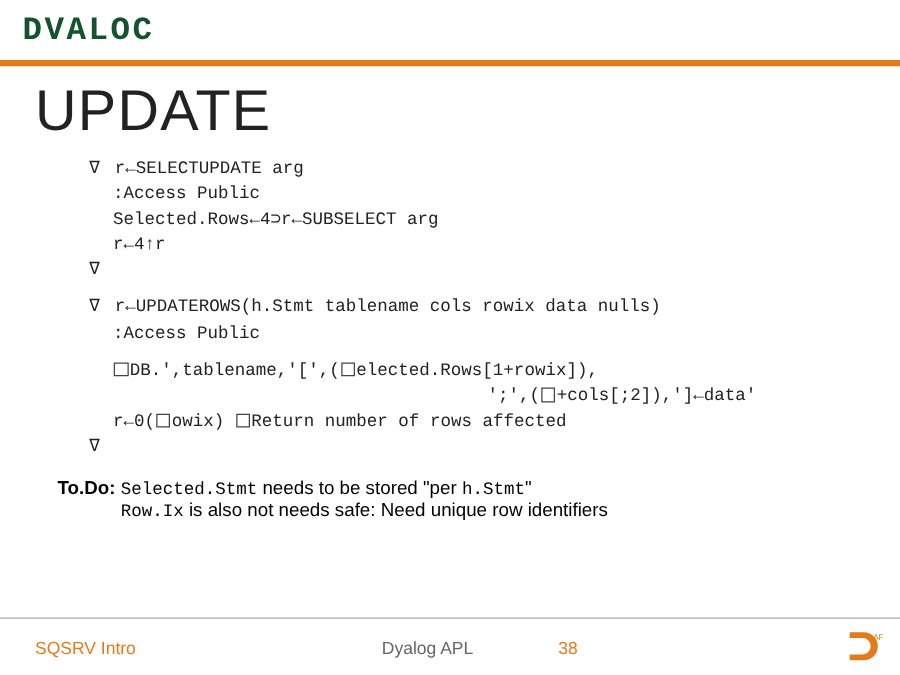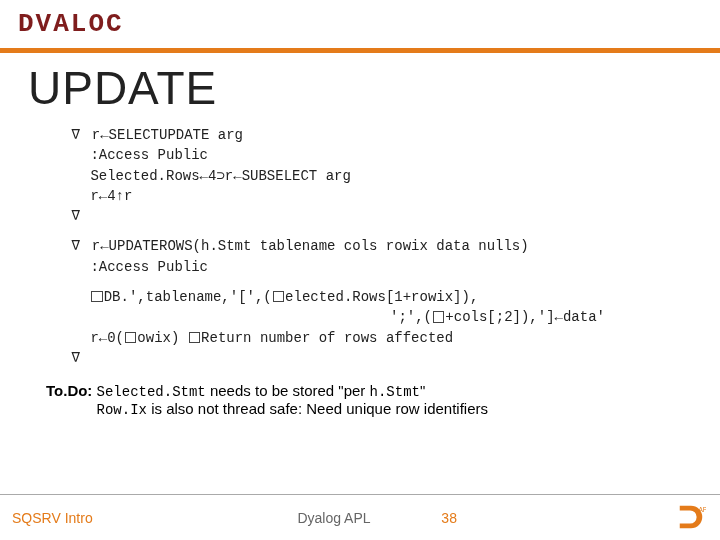--- a/index.html
+++ b/index.html
@@ -1,30 +1,30 @@
 <!DOCTYPE html>
 <html><head>
 <meta charset="utf-8">
 <style>
   * { margin: 0; padding: 0; box-sizing: border-box; }
   html, body { width: 720px; height: 540px; font-family: Arial, Helvetica, sans-serif; background: #fff; overflow: hidden; }
   .topbar { height: 48px; background: #fff; display: flex; align-items: center; padding-left: 18px; }
-  .brand { font-family: "Courier New", monospace; font-size: 26px; font-weight: 900; letter-spacing: 2px; color: #7f1d1d; }
+  .brand { font-family: "Courier New", monospace; font-size: 26px; font-weight: 900; letter-spacing: 2px; color: #14532d; }
   .rule { height: 5px; background: #e47b1a; }
   .slide { padding: 8px 28px 0 28px; }
   .title { font-size: 46px; font-weight: 400; color: #222; letter-spacing: 1px; margin-bottom: 8px; }
   .codeblock { font-family: "Courier New", monospace; font-size: 14px; line-height: 1.45; color: #222; margin: 10px 0 6px 40px; }
   .codeblock .del { display: inline-block; width: 1.1em; text-align: center; }
   .codeblock .ind { padding-left: 1.6em; display: block; }
   .codeblock .ind2 { padding-left: 23em; display: block; }
   .todo { margin: 14px 0 0 18px; font-size: 15px; }
   .todo-label { font-weight: 700; }
   .todo .mono { font-family: "Courier New", monospace; font-size: 14px; }
   .footer { position: absolute; left: 0; bottom: 0; width: 720px; height: 46px; border-top: 1px solid #aaa; display: flex; align-items: center; }
-  .foot-left { flex: 1; padding-left: 12px; font-size: 14px; color: #e47b1a; }
+  .foot-left { flex: 1; padding-left: 28px; font-size: 14px; color: #e47b1a; }
   .foot-center { flex: 1; text-align: center; font-size: 14px; color: #666; }
   .foot-right { flex: 1; padding-right: 64px; font-size: 14px; color: #e47b1a; }
   .logo { position: absolute; right: 14px; bottom: 8px; width: 30px; height: 30px; }
   .logo svg { width: 30px; height: 30px; }
   .ubox { display: inline-block; width: 0.9em; height: 0.9em; border: 1px solid #444; vertical-align: -0.1em; margin: 0 1px; font-size: 0.9em; }
 </style>
 </head>
 <body>
 
 <div class="topbar">
@@ -52,21 +52,21 @@
     <span class="ind"><span class="ubox"></span><span>DB.',tablename,'[',(</span><span class="ubox"></span><span>elected.Rows[1+rowix]),</span></span>
     <span class="ind2"><span>';',(</span><span class="ubox"></span><span>+cols[;2]),']←data'</span></span>
     <span class="ind"><span>r←0(</span><span class="ubox"></span><span>owix) </span><span class="ubox"></span><span>Return number of rows affected</span></span>
     <span class="del">∇</span>
   </div>
 
   <div class="todo">
     <span class="todo-label">To.Do:</span>
     <span class="mono">Selected.Stmt</span><span> needs to be stored "per </span><span class="mono">h.Stmt</span><span>"</span><br>
     <span style="visibility:hidden" class="todo-label">To.Do:</span>
-    <span class="mono">Row.Ix</span><span> is also not thread safe: Need unique row identifiers</span>
+    <span class="mono">Row.Ix</span><span> is also not needs safe: Need unique row identifiers</span>
   </div>
 </div>
 
 <div class="footer">
   <div class="foot-left">SQSRV Intro</div>
   <div class="foot-center">Dyalog APL</div>
   <div class="foot-right">38</div>
 </div>
 
 <div class="logo">

